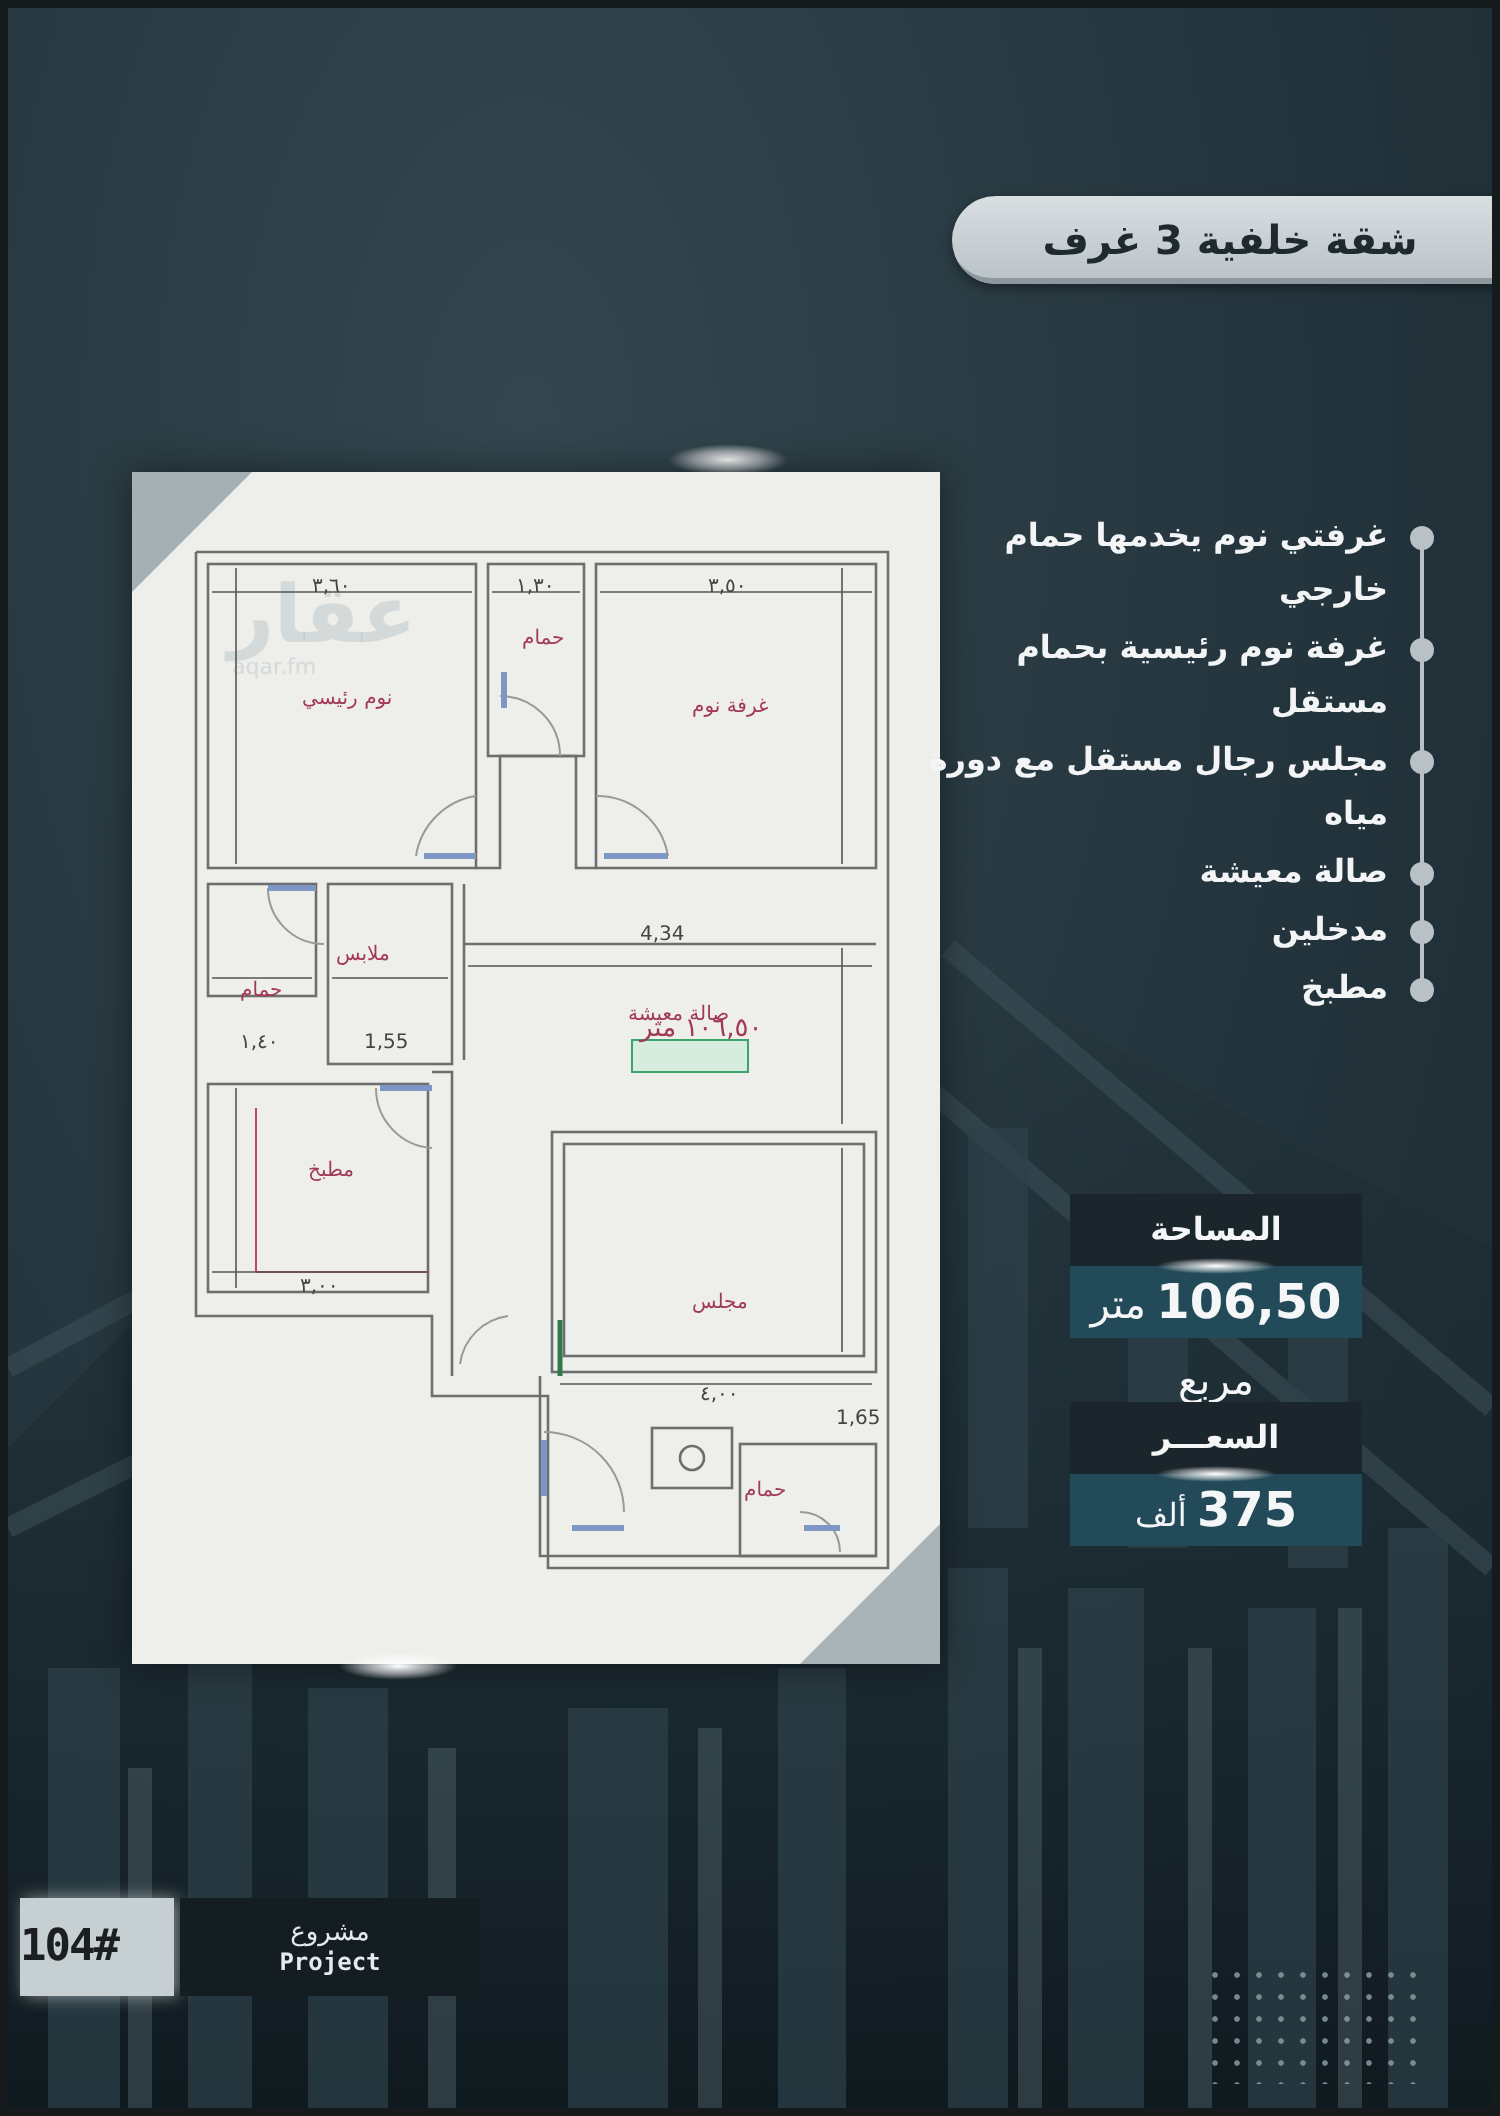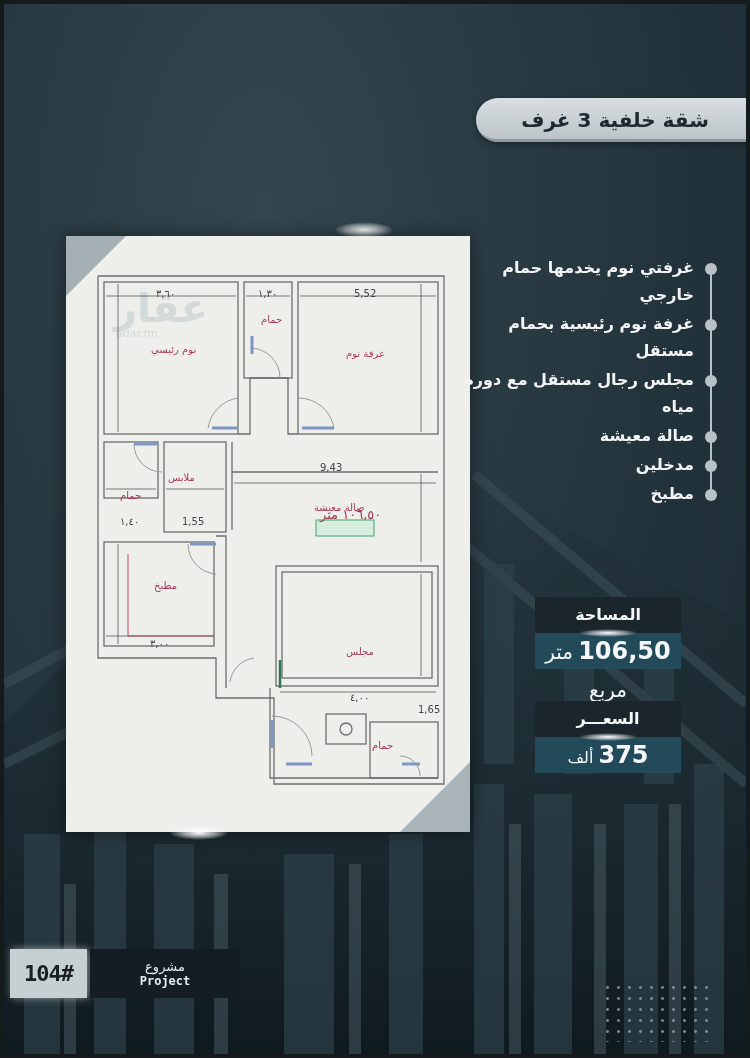--- a/index.html
+++ b/index.html
@@ -26,21 +26,21 @@
   .features .line{position:absolute;right:-18px;top:14px;width:2px;height:228px;background:#b8c2c6;}
   .feat{position:relative;color:#f2f4f5;font-size:16px;line-height:27px;font-weight:bold;margin-bottom:2px;text-align:right;}
   .feat .dot{position:absolute;right:-23px;top:9px;width:12px;height:12px;border-radius:50%;background:#b8c2c6;}
   .info{position:absolute;left:531px;width:146px;direction:rtl;text-align:center;}
   .info .lab{height:36px;background:#1a262c;color:#f4f6f7;font-weight:bold;font-size:16px;line-height:36px;}
   .info .val{height:36px;background:#234a58;color:#f4f6f7;font-size:16px;line-height:36px;position:relative;}
   .info .val::before{content:"";position:absolute;left:43px;top:-4px;width:60px;height:8px;border-radius:50%;
     background:radial-gradient(ellipse,#ffffff 0%,rgba(255,255,255,.4) 45%,rgba(255,255,255,0) 70%);}
   .info .val b{font-size:24px;}
   .proj-num{position:absolute;left:6px;top:945px;width:77px;height:49px;background:#c6d0d3;
-    display:flex;align-items:center;justify-content:center;box-shadow:2px 0 8px rgba(255,255,255,.5);}
+    display:flex;align-items:center;justify-content:flex-start;box-shadow:2px 0 8px rgba(255,255,255,.5);}
   .proj-num span{font-family:"DejaVu Sans Mono",monospace;font-weight:bold;font-size:22px;color:#1b1f22;letter-spacing:-1px;}
   .proj-lab{position:absolute;left:86px;top:945px;width:150px;height:49px;background:#141d22;
     display:flex;flex-direction:column;align-items:center;justify-content:center;}
   .proj-lab .ar{color:#e7eaec;font-size:13px;line-height:14px;}
   .proj-lab .en{color:#e7eaec;font-family:"DejaVu Sans Mono",monospace;font-size:12px;line-height:14px;font-weight:bold;}
   .dots{position:absolute;left:598px;top:978px;width:108px;height:60px;
     background-image:radial-gradient(circle,#8fa1a8 1.2px,transparent 1.6px);background-size:11px 11px;opacity:.8;}
   .watermark{position:absolute;left:115px;top:282px;color:rgba(180,190,195,.45);}
   .watermark .big{font-size:40px;font-weight:bold;line-height:40px;}
   .watermark .small{font-size:11px;line-height:12px;margin-left:2px;}
@@ -170,32 +170,32 @@
         <line x1="336" y1="528" x2="354" y2="528"></line>
       </g>
       <line x1="214" y1="424" x2="214" y2="452" stroke="#2d7a4d" stroke-width="2.5"></line>
 
       <rect x="250" y="284" width="58" height="16" fill="#d6ecdf" stroke="#3aa56b" stroke-width="1"></rect>
     </svg>
 
     <div style="position:absolute;inset:0;font-family:'DejaVu Sans',sans-serif;color:#a33a55;font-size:10px;">
       <span style="position:absolute;left:90px;top:52px;color:#444;">٣,٦٠</span>
       <span style="position:absolute;left:192px;top:52px;color:#444;">١,٣٠</span>
-      <span style="position:absolute;left:288px;top:52px;color:#444;">5,52</span>
+      <span style="position:absolute;left:288px;top:52px;color:#444;">٣,٥٠</span>
 
       <span style="position:absolute;left:195px;top:78px;">حمام</span>
       <span style="position:absolute;left:85px;top:108px;">نوم رئيسي</span>
       <span style="position:absolute;left:280px;top:112px;">غرفة نوم</span>
 
       <span style="position:absolute;left:102px;top:236px;">ملابس</span>
       <span style="position:absolute;left:54px;top:254px;">حمام</span>
       <span style="position:absolute;left:54px;top:280px;color:#444;">١,٤٠</span>
       <span style="position:absolute;left:116px;top:280px;color:#444;">1,55</span>
 
-      <span style="position:absolute;left:254px;top:226px;color:#444;">9,43</span>
+      <span style="position:absolute;left:254px;top:226px;color:#444;">4,34</span>
       <span style="position:absolute;left:248px;top:266px;">صالة معيشة</span>
       <span style="position:absolute;left:254px;top:271px;font-size:13px;">١٠٦,٥٠ متر</span>
 
       <span style="position:absolute;left:88px;top:344px;">مطبخ</span>
       <span style="position:absolute;left:84px;top:402px;color:#444;">٣,٠٠</span>
 
       <span style="position:absolute;left:280px;top:410px;">مجلس</span>
       <span style="position:absolute;left:284px;top:456px;color:#444;">٤,٠٠</span>
       <span style="position:absolute;left:322px;top:468px;color:#444;margin-left:30px;">1,65</span>
       <span style="position:absolute;left:306px;top:504px;">حمام</span>

